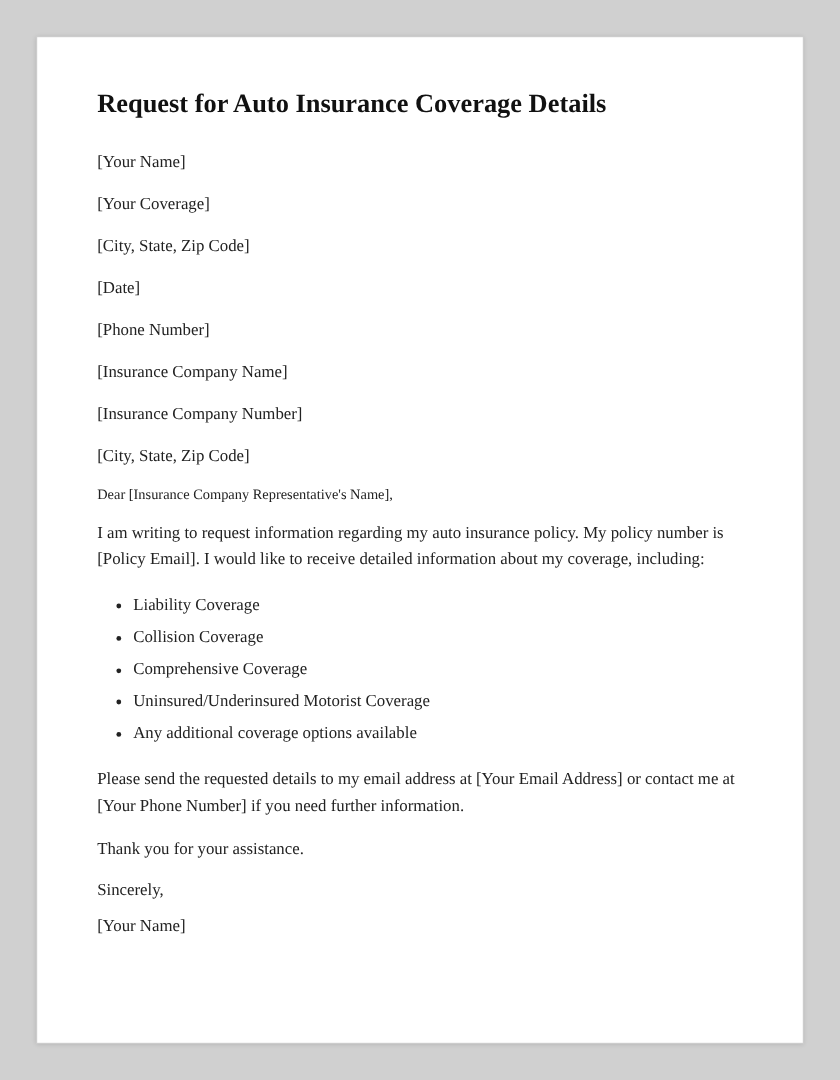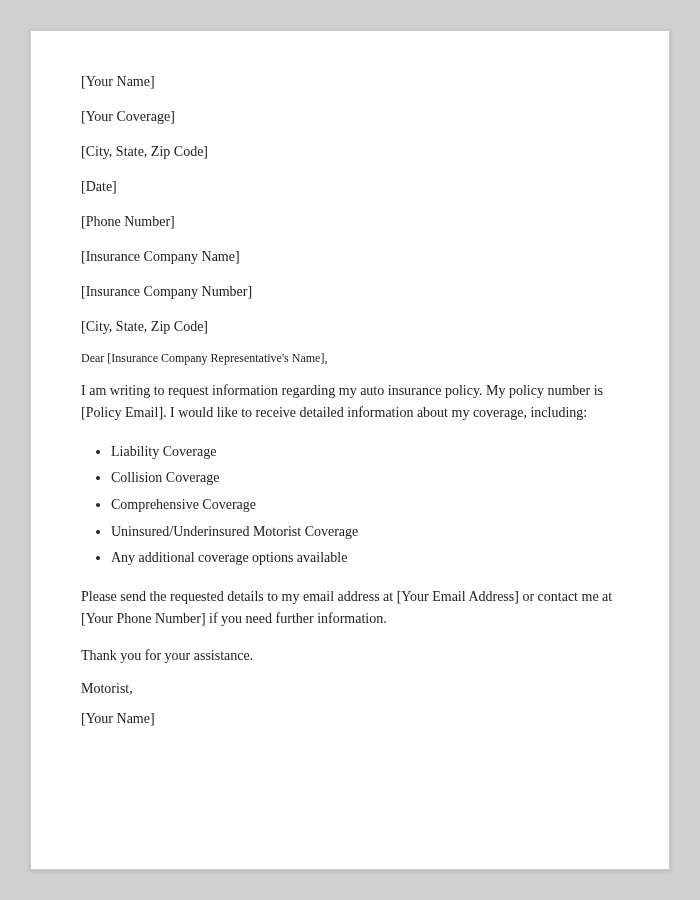--- a/index.html
+++ b/index.html
@@ -77,20 +77,21 @@
       font-size: 14px;
       color: #222222;
       margin-top: 4px;
     }
   </style>
 </head>
 <body>
 
 <div class="document">
 
+  <div class="title">Request for Auto Insurance Coverage Details</div>
 
   <div class="field-block">[Your Name]</div>
 
   <div class="field-block">[Your Coverage]</div>
 
   <div class="field-block">[City, State, Zip Code]</div>
 
 
   <div class="field-block">[Date]</div>
 
@@ -112,17 +113,17 @@
       <li>Collision Coverage</li>
       <li>Comprehensive Coverage</li>
       <li>Uninsured/Underinsured Motorist Coverage</li>
       <li>Any additional coverage options available</li>
     </ul>
 
   <div class="body-paragraph">Please send the requested details to my email address at [Your Email Address] or contact me at [Your Phone Number] if you need further information.</div>
 
   <div class="body-paragraph">Thank you for your assistance.</div>
 
-  <div class="closing">Motorist,</div>
+  <div class="closing">Sincerely,</div>
 
   <div class="signature-name">[Your Name]</div>
 
 </div>
 
 </body></html>

